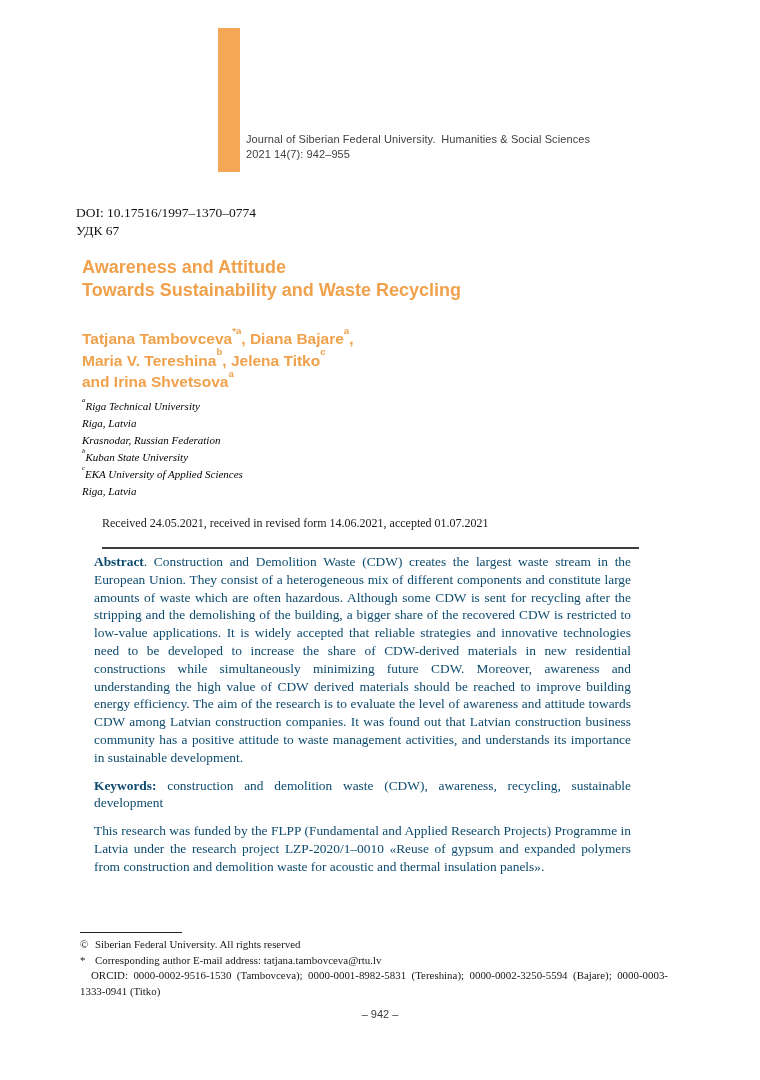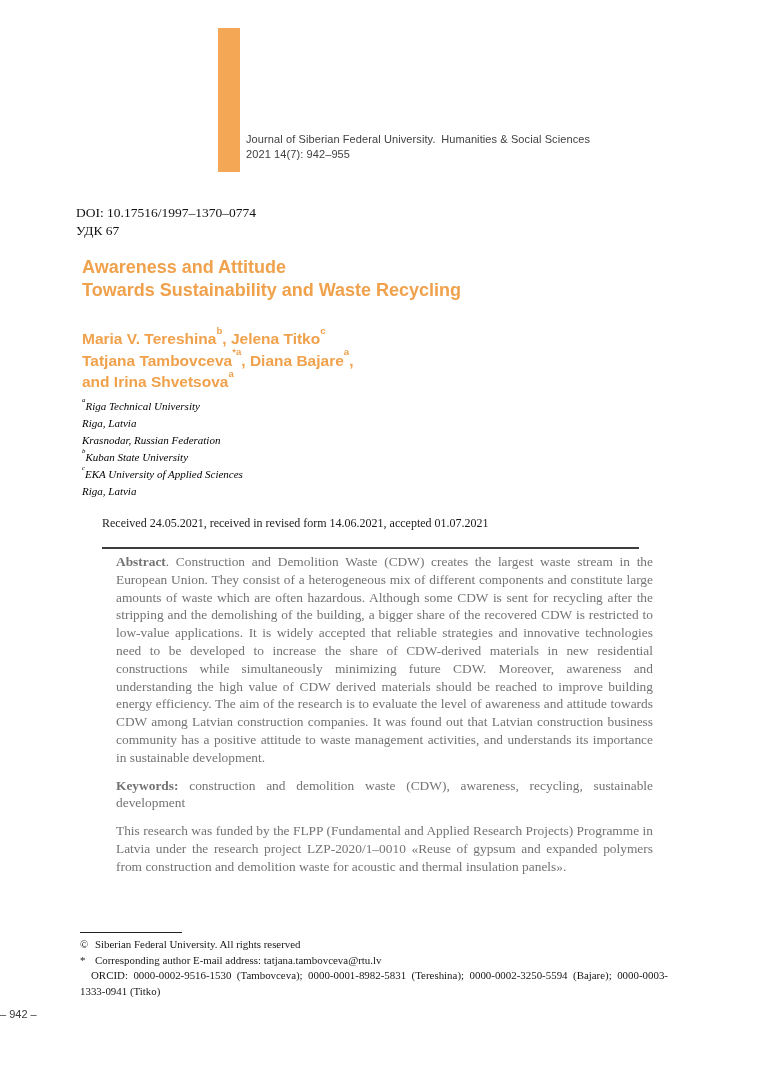--- a/index.html
+++ b/index.html
@@ -49,37 +49,38 @@
   }
   .received {
     position: absolute; left: 102px; top: 488px; width: 537px;
     text-align: left; font-size: 12px; color: #1b1b1b;
   }
   .rule-main {
     position: absolute; left: 102px; top: 519px; width: 537px; height: 2px;
     background: #3d3d3d;
   }
   .main-text {
-    position: absolute; left: 116px; top: 525px; width: 537px;
-    font-size: 13.4px; line-height: 17.8px; text-align: justify; color: #737373;
+    position: absolute; left: 94px; top: 525px; width: 537px;
+    font-size: 13.4px; line-height: 17.8px; text-align: justify; color: #0c4a6e;
   }
   .main-text .para + .para { margin-top: 10px; }
   .footnote-rule {
     position: absolute; left: 80px; top: 904px; width: 102px; height: 1.2px;
     background: #222;
   }
   .footnotes {
     position: absolute; left: 80px; top: 909px; width: 588px;
     font-size: 10.9px; line-height: 15.6px; color: #161616;
   }
   .fn-line { display: flex; }
   .fn-marker { flex: none; width: 15px; }
   .fn-orcid { text-indent: 11px; text-align: justify; }
   .page-num {
     position: absolute; left: 0; top: 980px; width: 760px;
+    text-align: center;
     font-family: "Liberation Sans", sans-serif;
     font-size: 11px; color: #3a3a3a;
   }
 </style>
 </head>
 <body>
 
 <div class="page">
 
   <div class="accent-bar"></div>
@@ -93,22 +94,22 @@
     <div>DOI: 10.17516/1997–1370–0774</div>
     <div>УДК 67</div>
   </div>
 
   <h1 class="title">
     <span class="tline">Awareness and Attitude</span>
     <span class="tline">Towards Sustainability and Waste Recycling</span>
   </h1>
 
   <div class="authors">
+    <div class="author-line"><span>Tatjana Tambovceva</span><sup>*a</sup><span>, Diana Bajare</span><sup>a</sup><span>,</span></div>
     <div class="author-line"><span>Maria V. Tereshina</span><sup>b</sup><span>, Jelena Titko</span><sup>c</sup></div>
-    <div class="author-line"><span>Tatjana Tambovceva</span><sup>*a</sup><span>, Diana Bajare</span><sup>a</sup><span>,</span></div>
     <div class="author-line"><span>and Irina Shvetsova</span><sup>a</sup></div>
   </div>
 
   <div class="affiliations">
     <div class="affil-line"><sup>a</sup><span>Riga Technical University</span></div>
     <div class="affil-line"><sup></sup><span>Riga, Latvia</span></div>
     <div class="affil-line"><sup></sup><span>Krasnodar, Russian Federation</span></div>
     <div class="affil-line"><sup>b</sup><span>Kuban State University</span></div>
     <div class="affil-line"><sup>c</sup><span>EKA University of Applied Sciences</span></div>
     <div class="affil-line"><sup></sup><span>Riga, Latvia</span></div>

